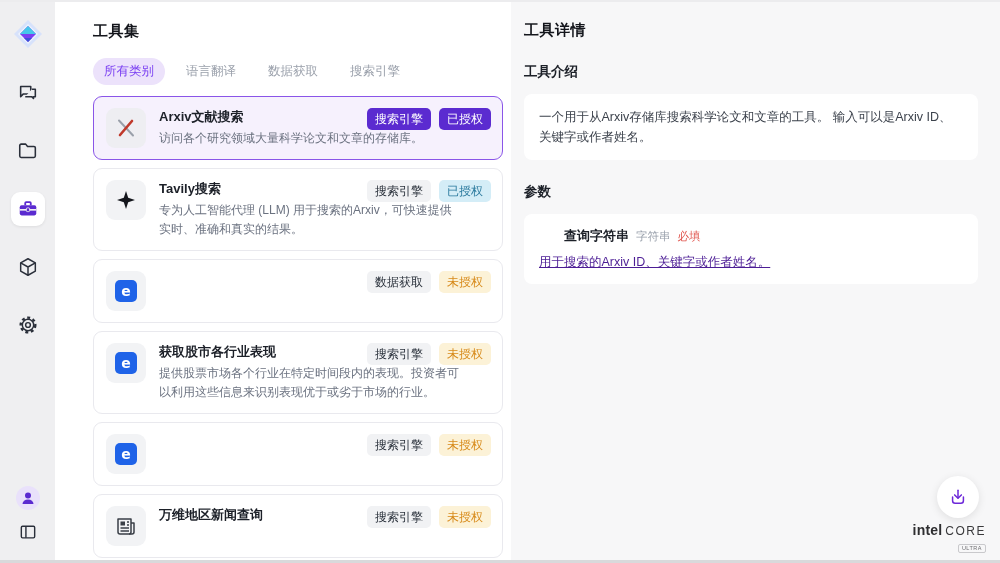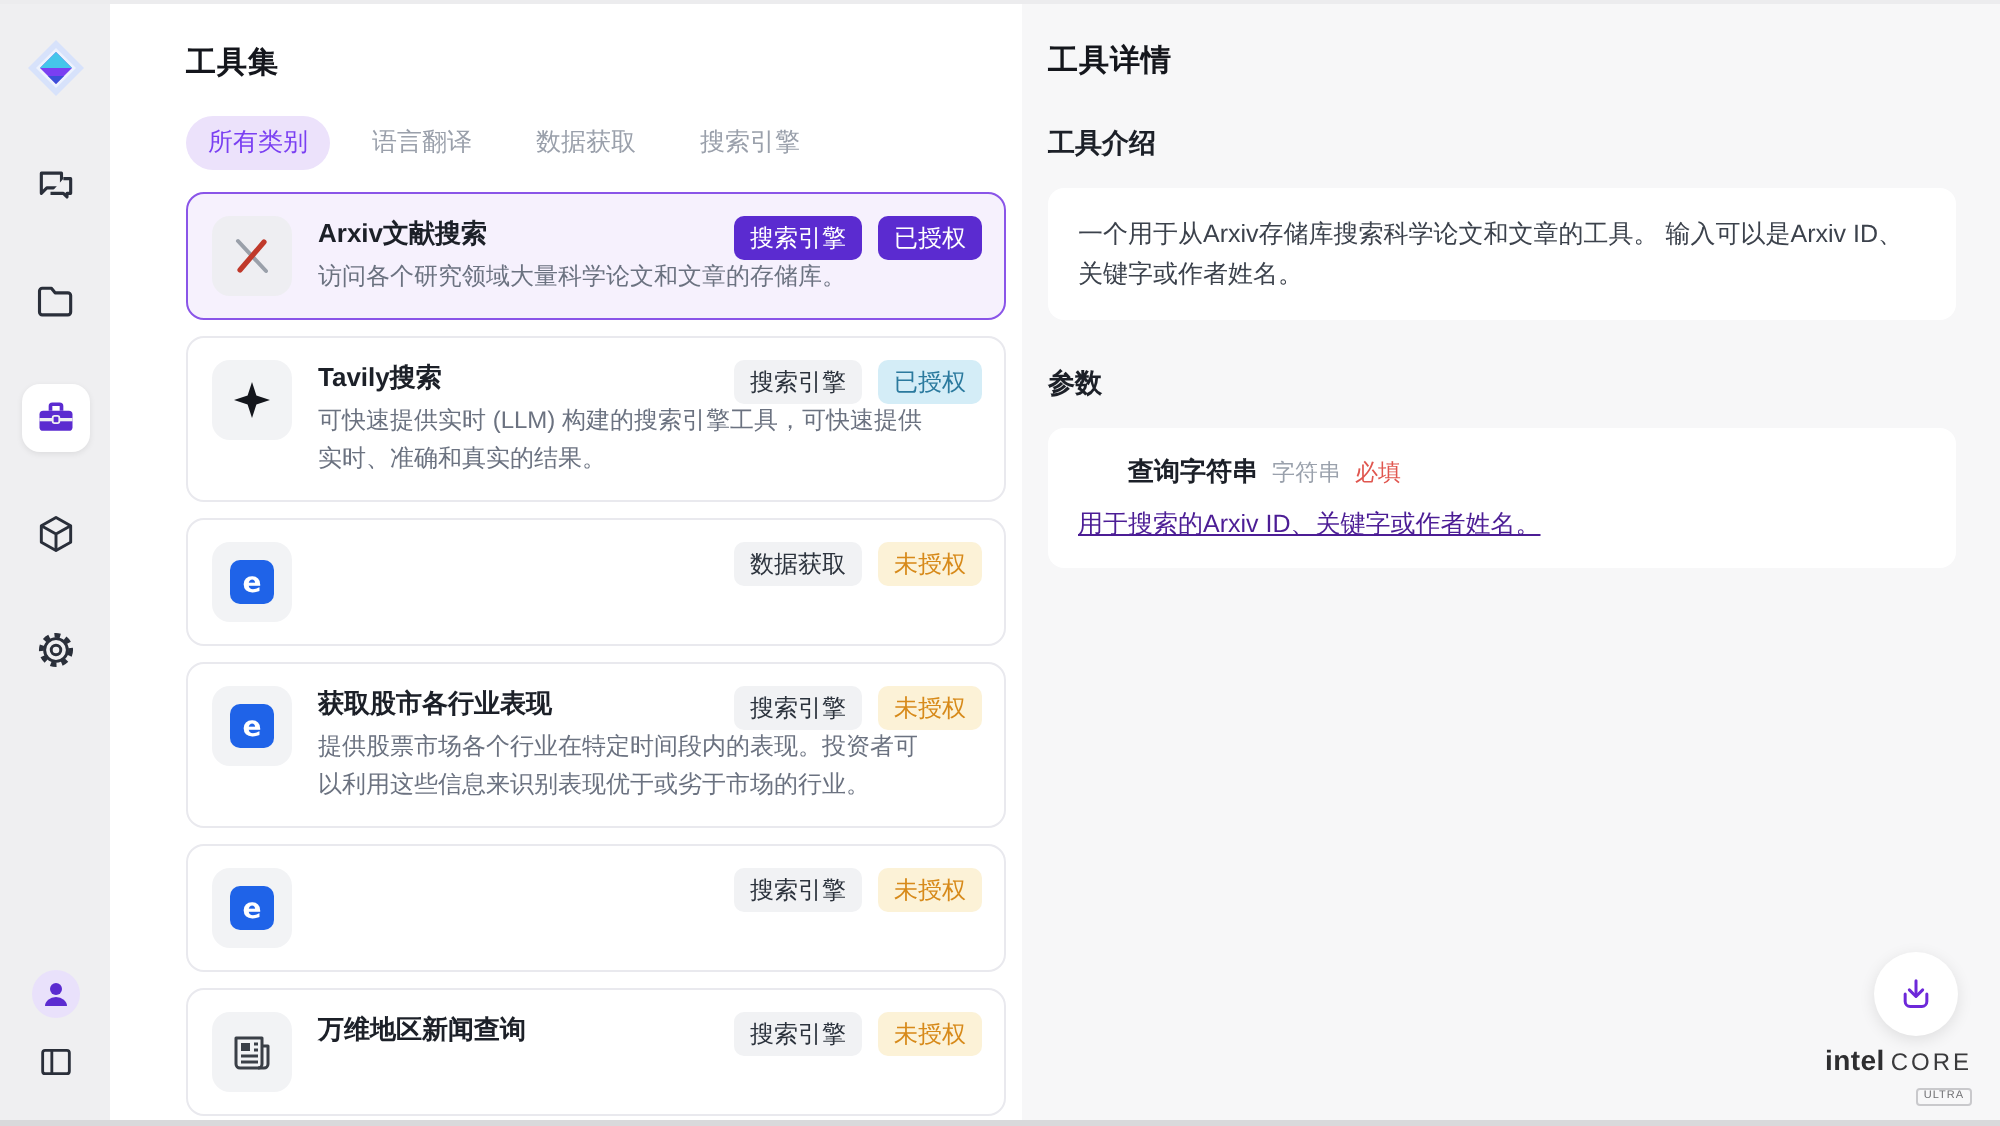--- a/index.html
+++ b/index.html
@@ -168,21 +168,21 @@
       </div>
 
       <div class="card">
         <div class="tool-icon">
           <svg width="24" height="24" viewBox="0 0 24 24">
             <polygon points="12,3 14.2,9.8 21,12 14.2,14.2 12,21 9.8,14.2 3,12 9.8,9.8" fill="#14161c"></polygon>
           </svg>
         </div>
         <div class="card-body">
           <div class="card-title">Tavily搜索</div>
-          <div class="card-desc">可快速提供实时 (LLM) 构建的搜索引擎工具，可快速提供实时、准确和真实的结果。</div>
+          <div class="card-desc">专为人工智能代理 (LLM) 用于搜索的Arxiv，可快速提供实时、准确和真实的结果。</div>
         </div>
         <div class="badges">
           <span class="badge gray">搜索引擎</span>
           <span class="badge teal">已授权</span>
         </div>
       </div>
 
       <div class="card">
         <div class="tool-icon">
           <svg width="24" height="24" viewBox="0 0 24 24">

